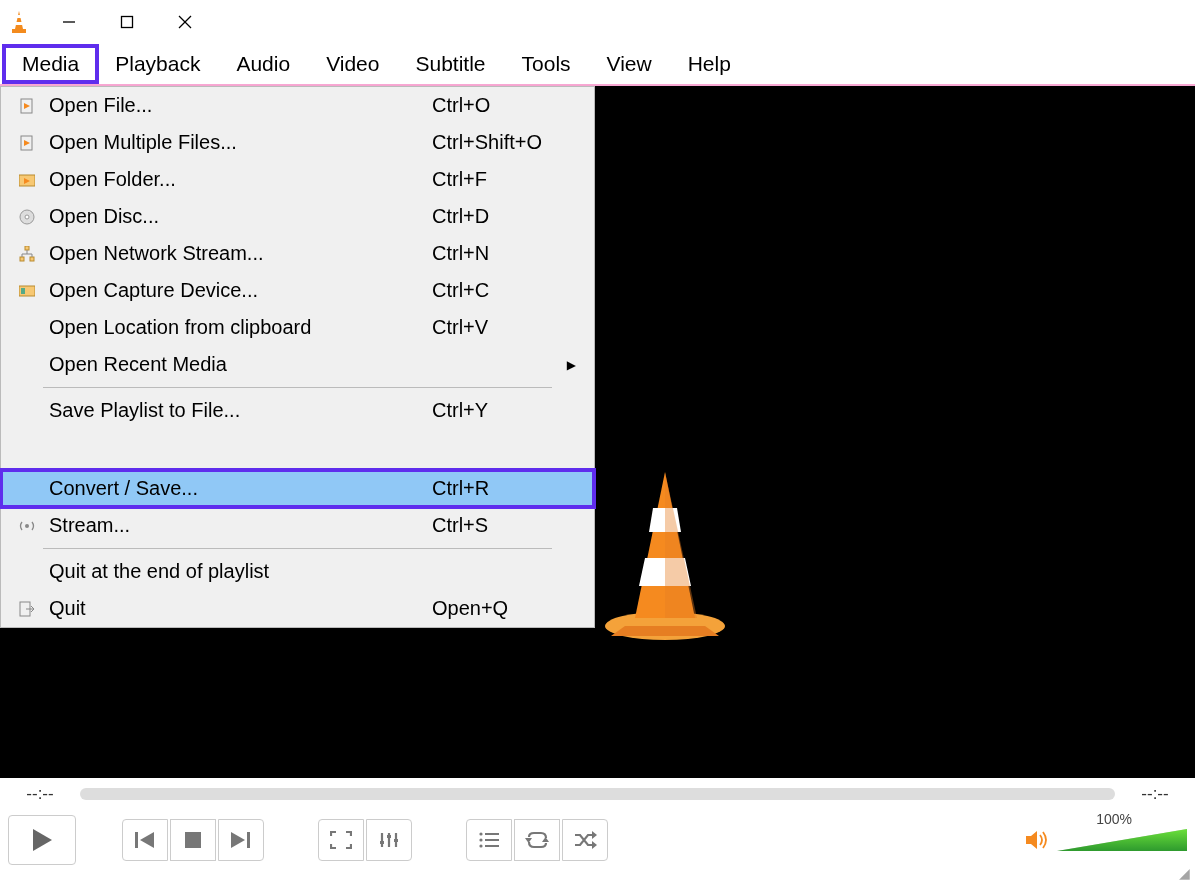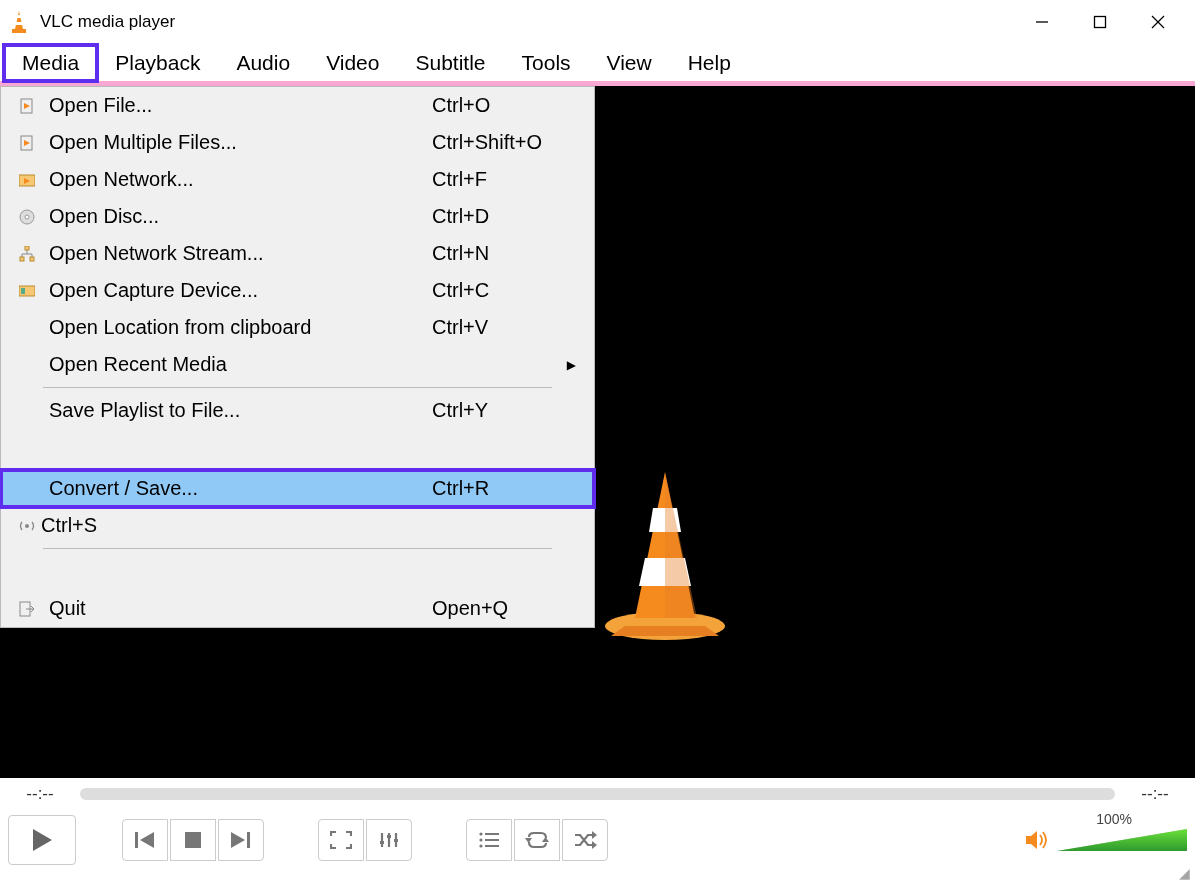--- a/index.html
+++ b/index.html
@@ -6,27 +6,27 @@
 body { width:1195px; height:881px; background:#fff; overflow:hidden; position:relative; }
 
 
 .titlebar { height:44px; display:flex; align-items:center; padding:0 8px; }
 .titlebar .logo { width:22px; height:22px; margin-right:10px; display:flex; align-items:center; justify-content:center; }
 .titlebar .title { font-size:17px; color:#000; flex:1; }
 .winctrl { display:flex; gap:0; }
 .winctrl div { width:58px; height:44px; display:flex; align-items:center; justify-content:center; font-size:17px; color:#000; }
 
 
-.menubar { height:42px; display:flex; align-items:center; padding:0 4px; background:#fff; border-bottom:5px solid #f9a8d4; position:relative; }
+.menubar { height:42px; display:flex; align-items:center; padding:0 4px; background:#fff; border-bottom:2px solid #f9a8d4; position:relative; }
 .menubar .mitem { padding:6px 18px; font-size:21px; color:#000; }
 .menubar .mitem.active { outline:4px solid #5f2ded; outline-offset:-2px; }
 
 
 .dropdown { position:absolute; top:86px; left:0; width:595px; background:#f0f0f0; border:1px solid #bbb; box-shadow:2px 2px 4px rgba(0,0,0,0.15); z-index:10; }
-.dropdown .row { display:flex; align-items:center; height:37px; padding:8px 12px; font-size:20px; color:#000; position:relative; }
+.dropdown .row { display:flex; align-items:center; height:37px; padding:8px 12px; font-size:20px; color:#000; position:relative;justify-content:flex-end; }
 .dropdown .row .ic { width:28px; height:20px; display:flex; align-items:center; justify-content:center; font-size:14px; }
 .dropdown .row .lbl { flex:1; padding-left:8px; }
 .dropdown .row .sc { width:150px; text-align:left; }
 .dropdown .row .arrow { position:absolute; right:18px; font-size:12px; color:#000; }
 .dropdown .row.hi { background:#90c8f6; outline:4px solid #5f2ded; outline-offset:-2px;margin-top:41px; }
 .dropdown hr { margin:4px 42px 4px 42px; border:none; border-top:1px solid #bbb; }
 
 
 .video { position:absolute; top:86px; left:0; right:0; bottom:103px; background:#000; }
 
@@ -65,21 +65,20 @@
 
 <div class="titlebar">
   <div class="logo">
     <svg width="20" height="22" viewBox="0 0 20 22">
         <polygon points="10,0 14,18 6,18" fill="#f38b1e"></polygon>
         <rect x="3" y="18" width="14" height="4" fill="#f38b1e"></rect>
         <rect x="7.5" y="4" width="5" height="3" fill="#fff"></rect>
         <rect x="6.3" y="11" width="7.4" height="3" fill="#fff"></rect>
       </svg>
   </div>
-  <div class="title">VLC media player</div>
   <div class="winctrl">
     <div>
         <svg width="14" height="14">
           <line x1="1" y1="7" x2="13" y2="7" stroke="#000" stroke-width="1.3"></line>
         </svg>
       </div>
     <div>
         <svg width="14" height="14">
           <rect x="1.5" y="1.5" width="11" height="11" fill="none" stroke="#000" stroke-width="1.3"></rect>
         </svg>
@@ -138,21 +137,21 @@
       <span class="lbl">Open Multiple Files...</span>
       <span class="sc">Ctrl+Shift+O</span>
     </div>
   <div class="row">
       <span class="ic">
         <svg width="16" height="14">
           <rect x="0" y="2" width="16" height="11" fill="#f7c873" stroke="#b88a2f"></rect>
           <polygon points="5,5 5,11 11,8" fill="#f58a1f"></polygon>
         </svg>
       </span>
-      <span class="lbl">Open Network...</span>
+      <span class="lbl">Open Folder...</span>
       <span class="sc">Ctrl+F</span>
     </div>
   <div class="row">
       <span class="ic">
         <svg width="16" height="16">
           <circle cx="8" cy="8" r="7" fill="#ddd" stroke="#999"></circle>
           <circle cx="8" cy="8" r="2" fill="#fff" stroke="#999"></circle>
         </svg>
       </span>
       <span class="lbl">Open Disc...</span>
@@ -201,25 +200,27 @@
       <span class="lbl">Convert / Save...</span>
       <span class="sc">Ctrl+R</span>
     </div>
   <div class="row">
       <span class="ic">
         <svg width="16" height="14">
           <circle cx="8" cy="7" r="2" fill="#888"></circle>
           <path d="M3 3 Q0 7 3 11 M13 3 Q16 7 13 11" fill="none" stroke="#888" stroke-width="1.3"></path>
         </svg>
       </span>
+      <span class="lbl">Stream...</span>
       <span class="sc">Ctrl+S</span>
     </div>
   <hr>
   <div class="row">
       <span class="ic"></span>
+      <span class="lbl">Quit at the end of playlist</span>
       <span class="sc"></span>
     </div>
   <div class="row">
       <span class="ic">
         <svg width="16" height="16">
           <rect x="1" y="1" width="10" height="14" fill="none" stroke="#888"></rect>
           <path d="M7 8 H15 M12 5 L15 8 L12 11" fill="none" stroke="#888"></path>
         </svg>
       </span>
       <span class="lbl">Quit</span>

